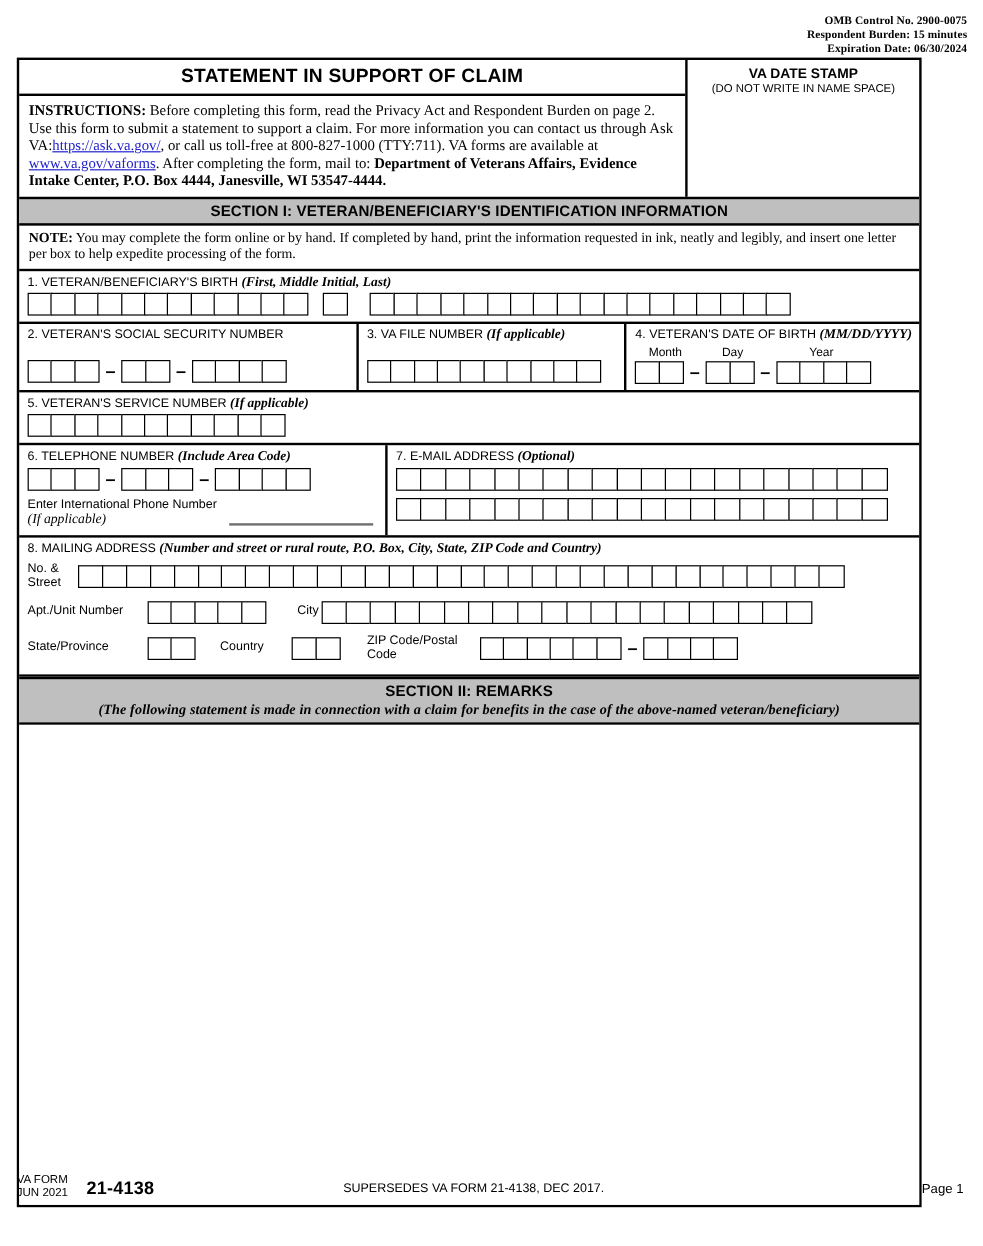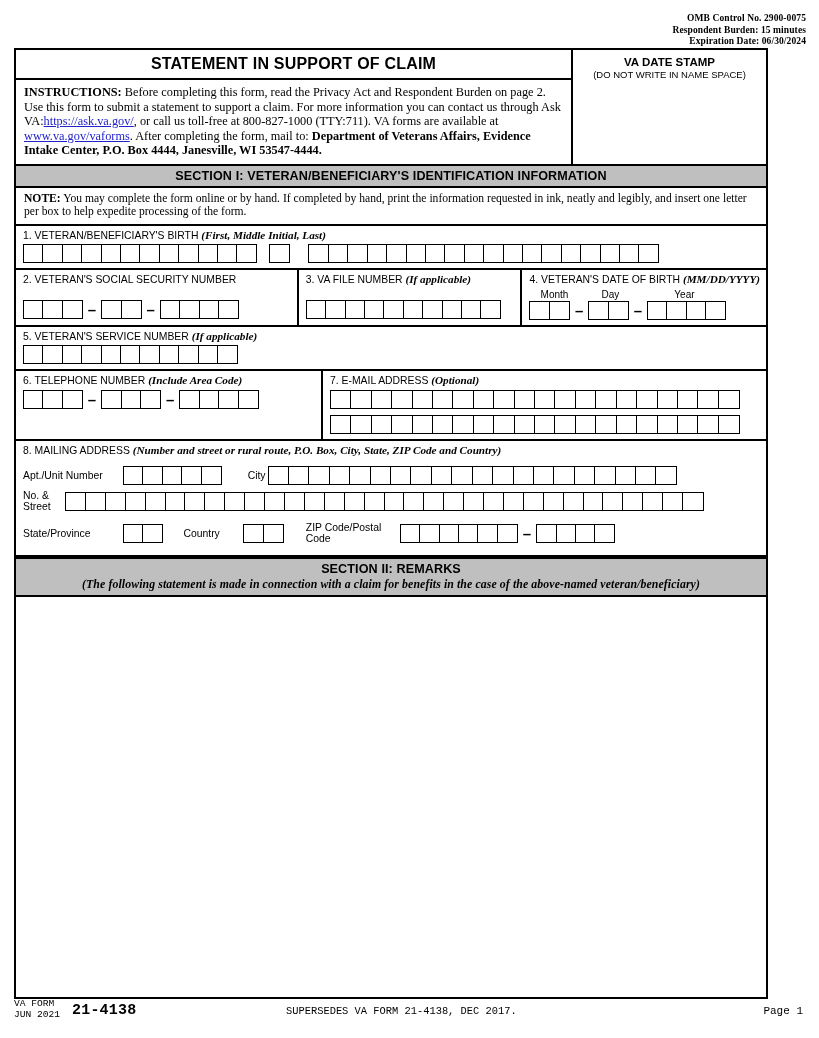--- a/index.html
+++ b/index.html
@@ -245,23 +245,23 @@
   .remarks-area {
     height: 400px;
     background: #fff;
   }
 
   
   .footer {
     position: absolute;
     left: 14px;
     right: 14px;
-    top: 998px;
+    top: 978px;
     height: 28px;
-    font-family: Liberation Mono, monospace;
+    font-family: Liberation Sans, sans-serif;
     font-size: 10.5px;
   }
   .f-vaform {
     position: absolute;
     left: 0;
     top: 0;
     font-size: 9.6px;
     line-height: 11px;
   }
   .f-number {
@@ -503,20 +503,27 @@
             <span class="bx"></span>
           </span>
         <span class="dash">–</span>
         <span class="comb-grp">
             <span class="bx"></span>
             <span class="bx"></span>
             <span class="bx"></span>
             <span class="bx"></span>
           </span>
       </div>
+      <div class="intl-row">
+        <span class="intl-txt">
+          <span>Enter International Phone Number</span><br>
+          <i>(If applicable)</i>
+        </span>
+        <span class="intl-line"></span>
+      </div>
     </div>
 
     <div class="fcell" style="flex:1;">
       <div class="flabel">
         <span>7.</span>
         <span>E-MAIL ADDRESS</span>
         <i>(Optional)</i>
       </div>
       <div class="comb" style="padding-top:3px;">
         <span class="comb-grp">
@@ -570,54 +577,20 @@
   </div>
 
   <div class="frow">
     <div class="fcell" style="padding-bottom:10px;">
       <div class="flabel">
         <span>8.</span>
         <span>MAILING ADDRESS</span>
         <i>(Number and street or rural route, P.O. Box, City, State, ZIP Code and Country)</i>
       </div>
 
-      <div class="addr-line" style="padding-top:9px;">
-        <span class="addr-lab w-apt">Apt./Unit Number</span>
-        <span class="comb-grp">
-            <span class="bx"></span>
-            <span class="bx"></span>
-            <span class="bx"></span>
-            <span class="bx"></span>
-            <span class="bx"></span>
-          </span>
-        <span class="addr-lab w-city">City</span>
-        <span class="comb-grp">
-            <span class="bx" style="width: 22px;"></span>
-            <span class="bx" style="width: 22px;"></span>
-            <span class="bx" style="width: 22px;"></span>
-            <span class="bx" style="width: 22px;"></span>
-            <span class="bx" style="width: 22px;"></span>
-            <span class="bx" style="width: 22px;"></span>
-            <span class="bx" style="width: 22px;"></span>
-            <span class="bx" style="width: 22px;"></span>
-            <span class="bx" style="width: 22px;"></span>
-            <span class="bx" style="width: 22px;"></span>
-            <span class="bx" style="width: 22px;"></span>
-            <span class="bx" style="width: 22px;"></span>
-            <span class="bx" style="width: 22px;"></span>
-            <span class="bx" style="width: 22px;"></span>
-            <span class="bx" style="width: 22px;"></span>
-            <span class="bx" style="width: 22px;"></span>
-            <span class="bx" style="width: 22px;"></span>
-            <span class="bx" style="width: 22px;"></span>
-            <span class="bx" style="width: 22px;"></span>
-            <span class="bx" style="width: 22px;"></span>
-          </span>
-      </div>
-
       <div class="addr-line">
         <span class="addr-lab w-nostreet">
           <span>No. &amp;</span><br>
           <span>Street</span>
         </span>
         <span class="comb-grp">
             <span class="bx" style="width: 21.5px;"></span>
             <span class="bx" style="width: 21.5px;"></span>
             <span class="bx" style="width: 21.5px;"></span>
             <span class="bx" style="width: 21.5px;"></span>
@@ -646,20 +619,54 @@
             <span class="bx" style="width: 21.5px;"></span>
             <span class="bx" style="width: 21.5px;"></span>
             <span class="bx" style="width: 21.5px;"></span>
             <span class="bx" style="width: 21.5px;"></span>
             <span class="bx" style="width: 21.5px;"></span>
             <span class="bx" style="width: 21.5px;"></span>
           </span>
       </div>
 
       <div class="addr-line" style="padding-top:9px;">
+        <span class="addr-lab w-apt">Apt./Unit Number</span>
+        <span class="comb-grp">
+            <span class="bx"></span>
+            <span class="bx"></span>
+            <span class="bx"></span>
+            <span class="bx"></span>
+            <span class="bx"></span>
+          </span>
+        <span class="addr-lab w-city">City</span>
+        <span class="comb-grp">
+            <span class="bx" style="width: 22px;"></span>
+            <span class="bx" style="width: 22px;"></span>
+            <span class="bx" style="width: 22px;"></span>
+            <span class="bx" style="width: 22px;"></span>
+            <span class="bx" style="width: 22px;"></span>
+            <span class="bx" style="width: 22px;"></span>
+            <span class="bx" style="width: 22px;"></span>
+            <span class="bx" style="width: 22px;"></span>
+            <span class="bx" style="width: 22px;"></span>
+            <span class="bx" style="width: 22px;"></span>
+            <span class="bx" style="width: 22px;"></span>
+            <span class="bx" style="width: 22px;"></span>
+            <span class="bx" style="width: 22px;"></span>
+            <span class="bx" style="width: 22px;"></span>
+            <span class="bx" style="width: 22px;"></span>
+            <span class="bx" style="width: 22px;"></span>
+            <span class="bx" style="width: 22px;"></span>
+            <span class="bx" style="width: 22px;"></span>
+            <span class="bx" style="width: 22px;"></span>
+            <span class="bx" style="width: 22px;"></span>
+          </span>
+      </div>
+
+      <div class="addr-line" style="padding-top:9px;">
         <span class="addr-lab w-state">State/Province</span>
         <span class="comb-grp">
             <span class="bx"></span>
             <span class="bx"></span>
           </span>
         <span class="addr-lab w-country">Country</span>
         <span class="comb-grp">
             <span class="bx"></span>
             <span class="bx"></span>
           </span>

